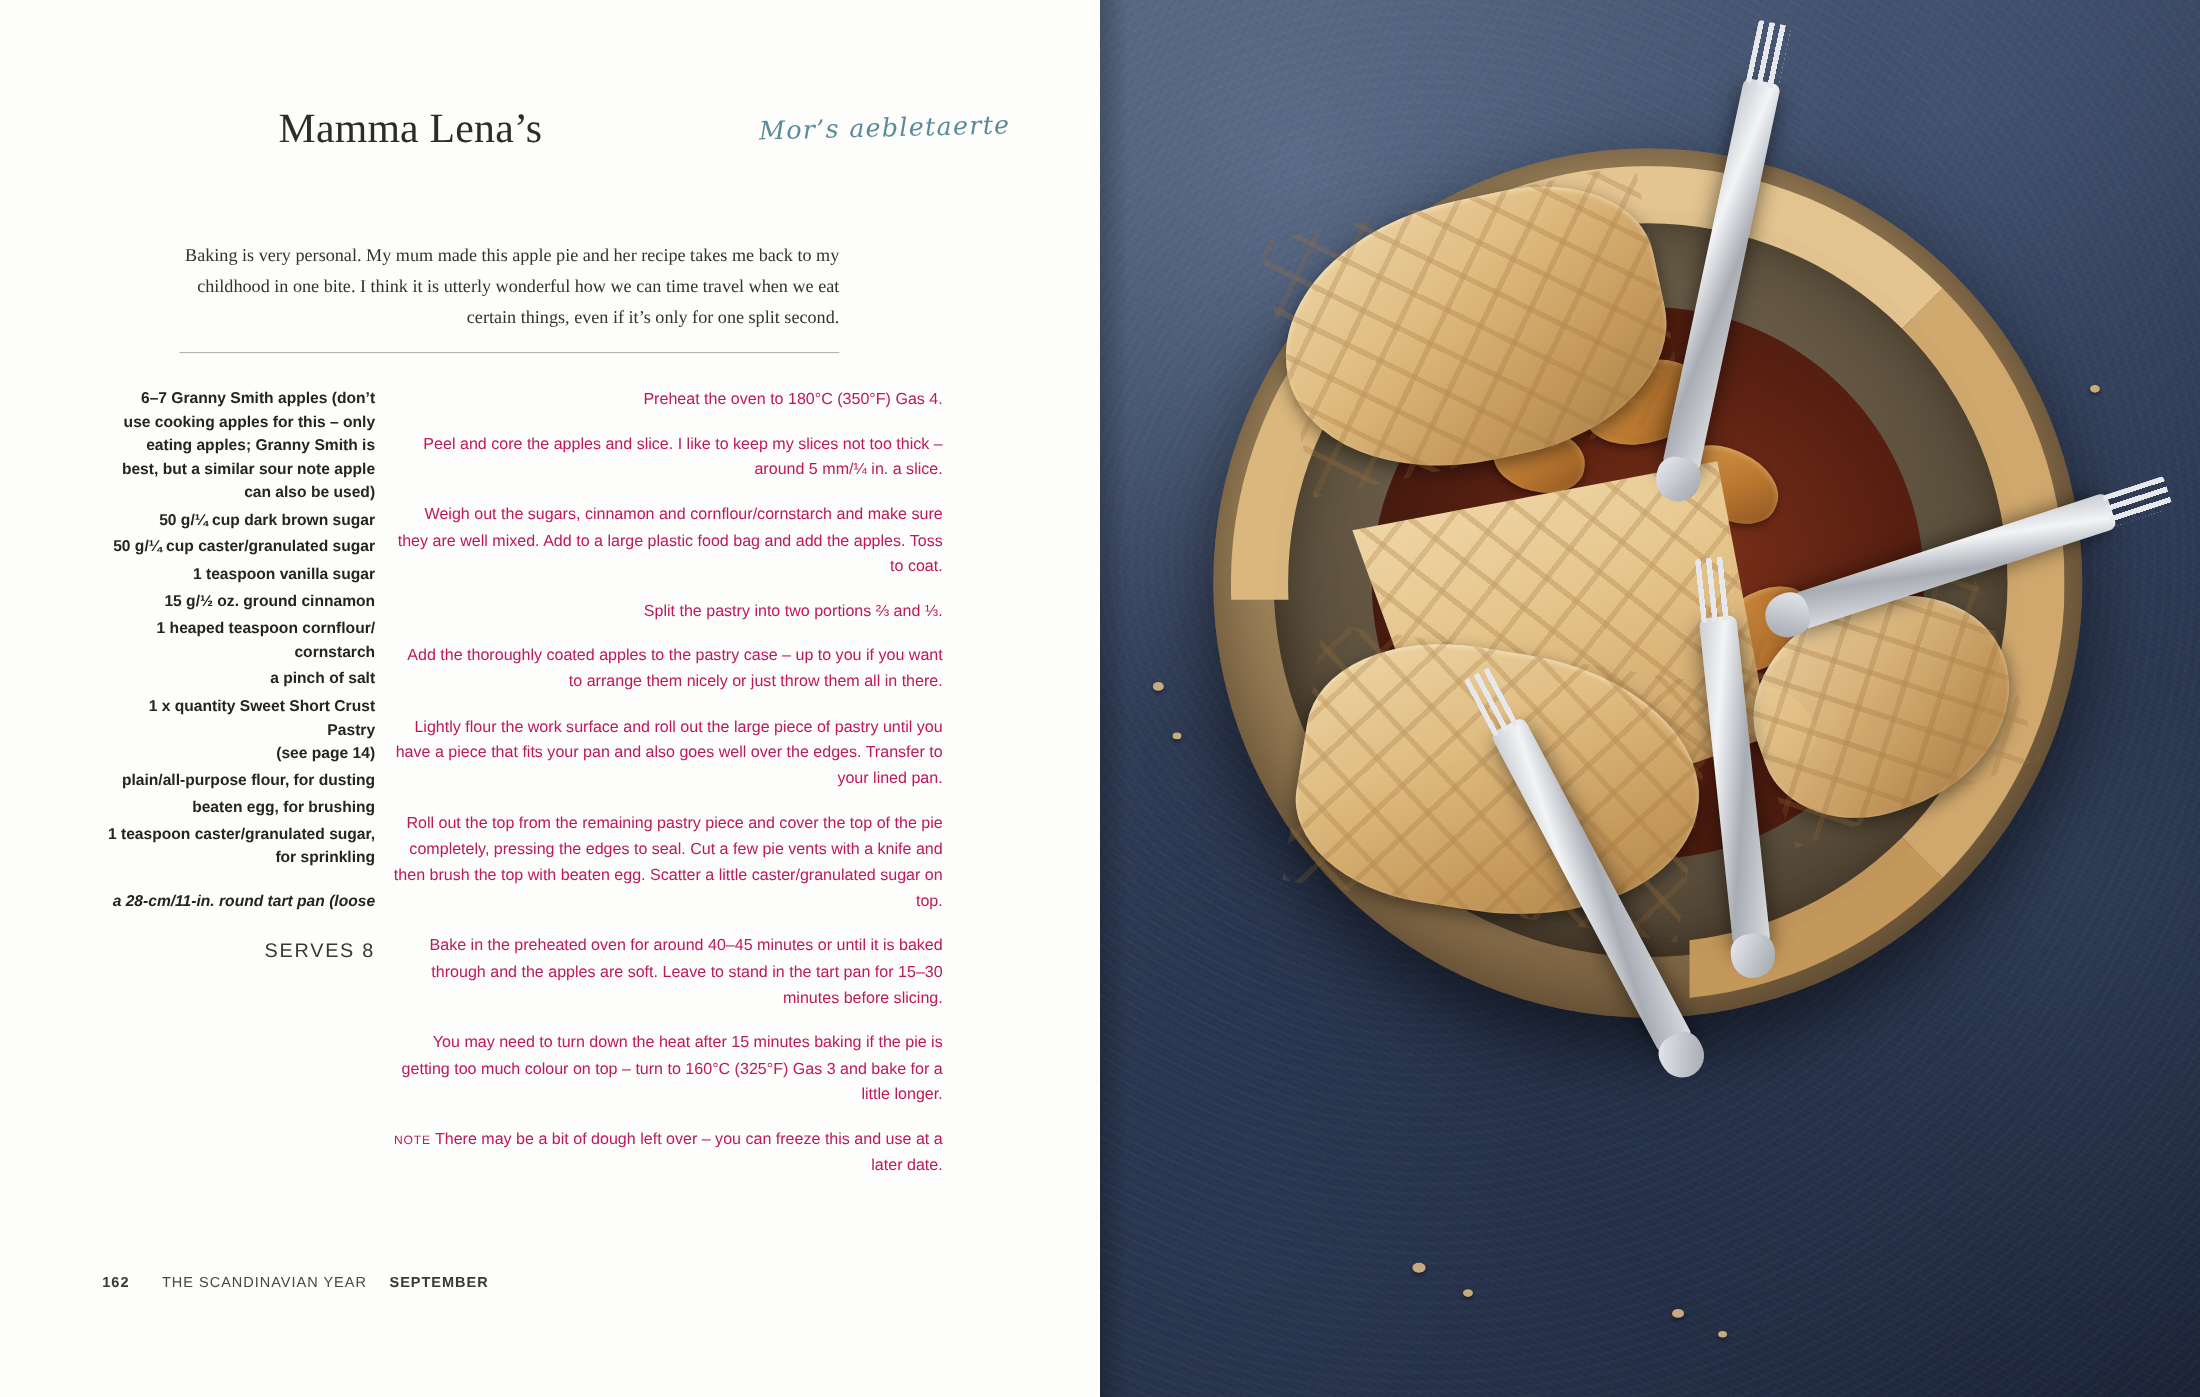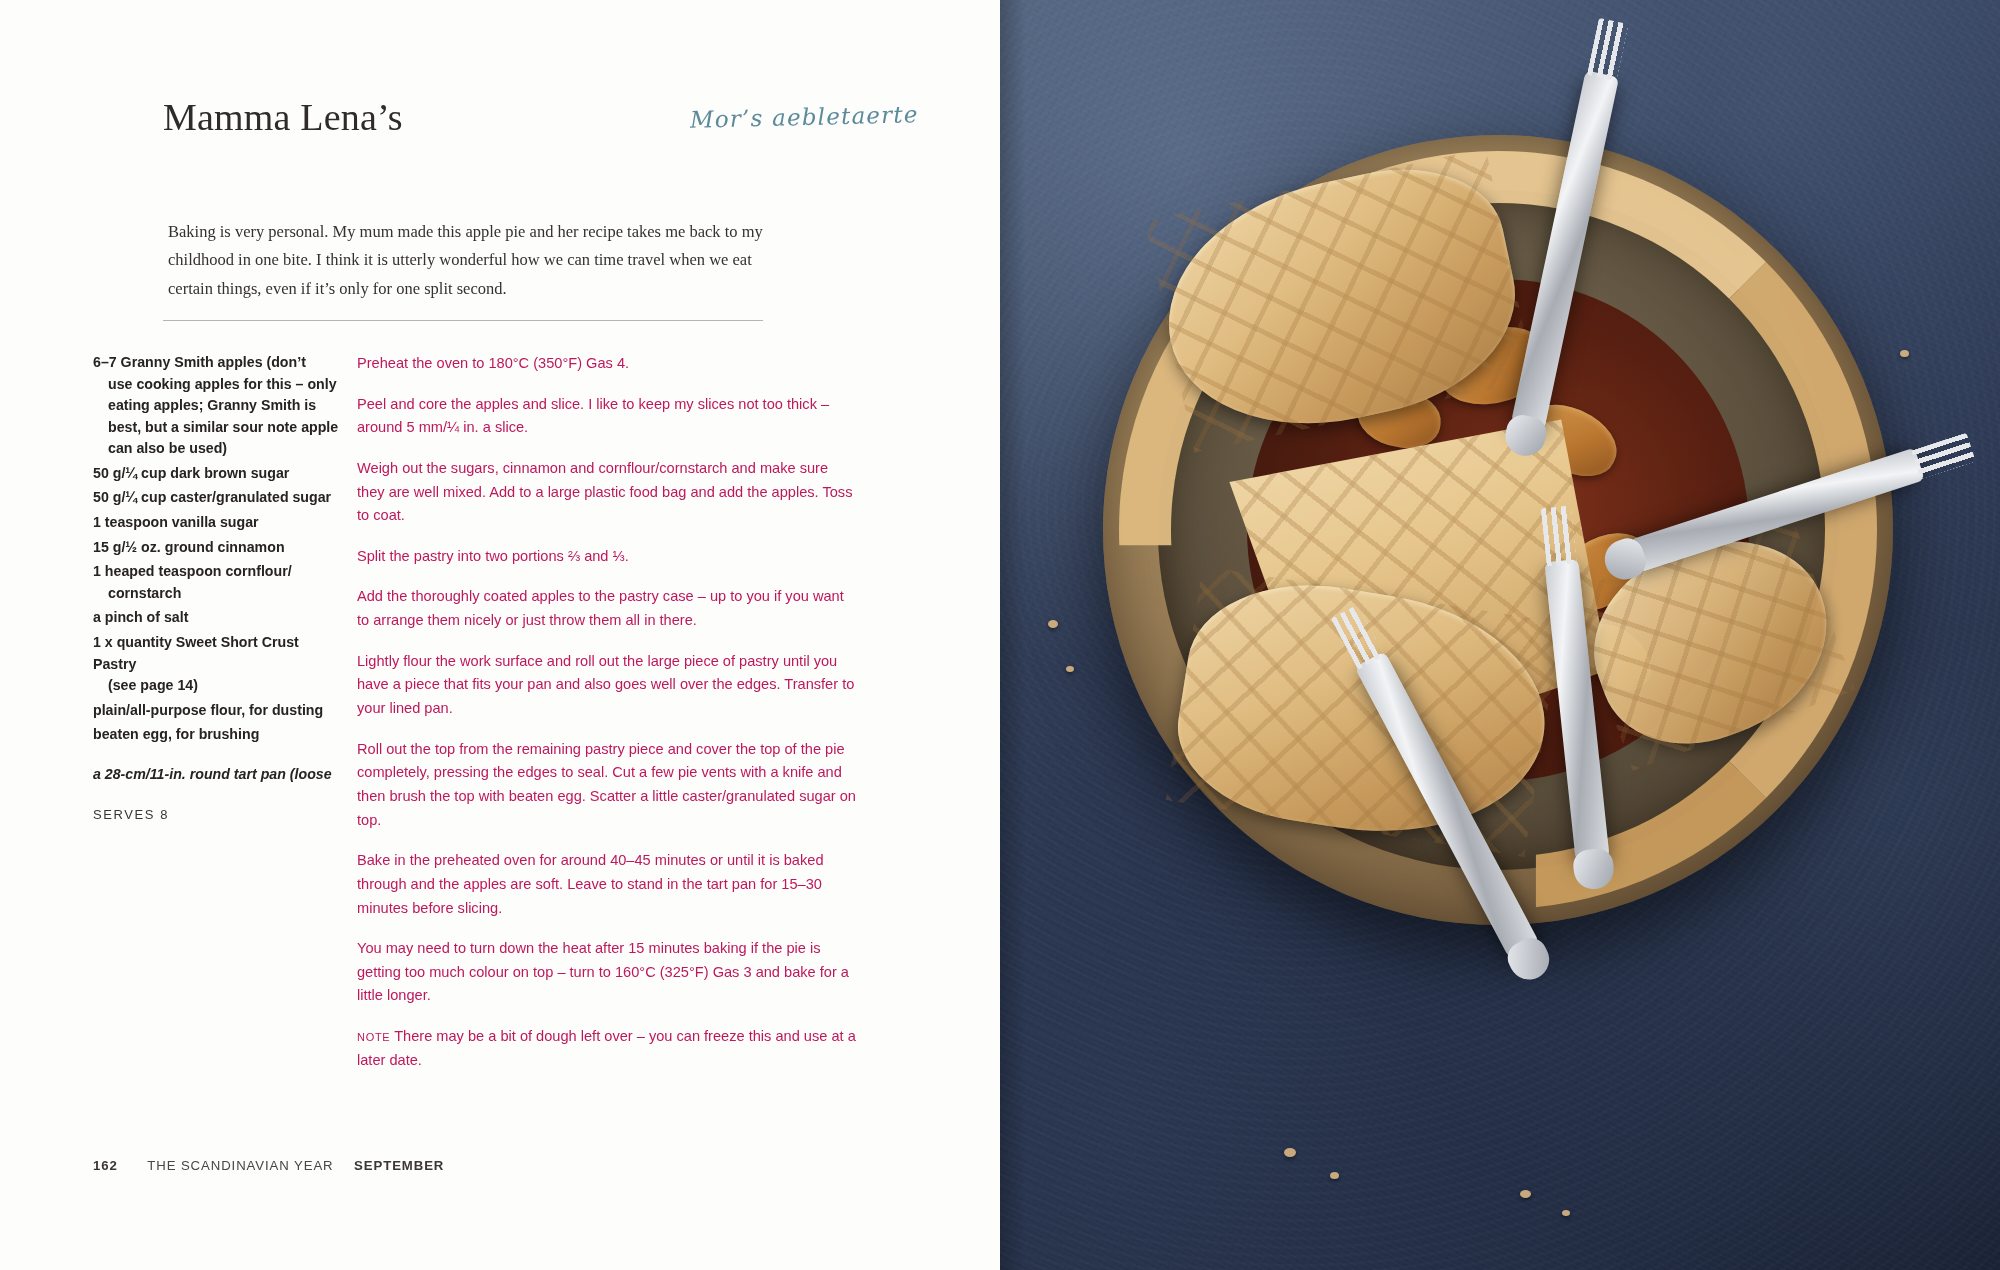--- a/index.html
+++ b/index.html
@@ -19,20 +19,21 @@
     height: 1270px;
     display: flex;
   }
   
   .page-left {
     position: relative;
     width: 1000px;
     height: 1270px;
     background: #fdfdfb;
     box-sizing: border-box;
+    text-align: right;
   }
   .recipe-title {
     position: absolute;
     left: 163px;
     top: 95px;
     font-family: "Liberation Serif", serif;
     font-size: 38px;
     line-height: 1.18;
     color: #2e2b28;
     letter-spacing: 0.2px;
@@ -97,21 +98,21 @@
     font-style: italic;
     margin-top: 18px;
     line-height: 1.5;
   }
   .ing-note .cont {
     display: block;
     padding-left: 15px;
   }
   .serves {
     margin-top: 20px;
-    font-size: 13px;
+    font-size: 18px;
     letter-spacing: 1.6px;
     color: #3a3733;
     font-weight: normal;
   }
   .col-method {
     width: 500px;
     font-size: 14.6px;
     line-height: 1.62;
     color: #be185d;
   }
@@ -336,20 +337,24 @@
         <div class="ing-item">
           <span>1 x quantity Sweet Short Crust Pastry</span>
           <span class="cont">(see page 14)</span>
         </div>
         <div class="ing-item">
           <span>plain/all-purpose flour, for dusting</span>
         </div>
         <div class="ing-item">
           <span>beaten egg, for brushing</span>
         </div>
+        <div class="ing-item">
+          <span>1 teaspoon caster/granulated sugar,</span>
+          <span class="cont">for sprinkling</span>
+        </div>
 
         <div class="ing-note">
           <span>a 28-cm/11-in. round tart pan (loose</span>
         </div>
 
         <div class="serves">SERVES 8</div>
       </div>
 
       <div class="col-method">
         <p>Preheat the oven to 180°C (350°F) Gas 4.</p>

